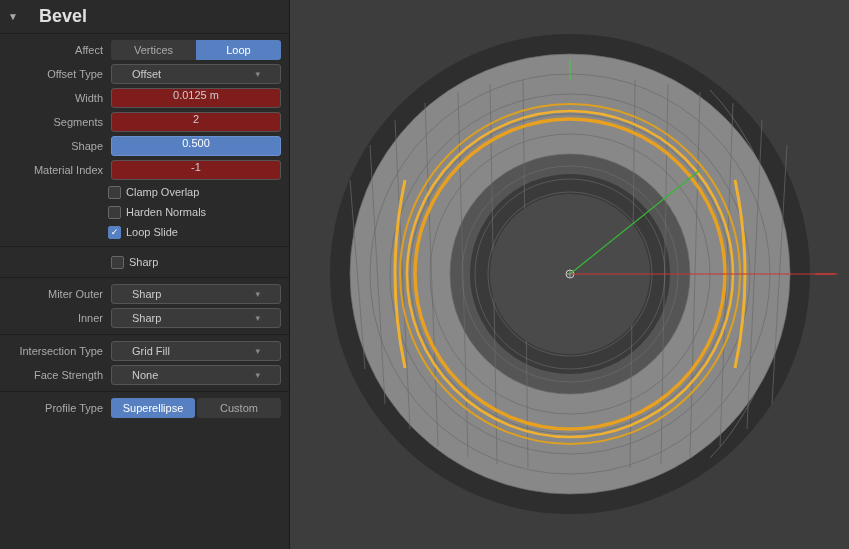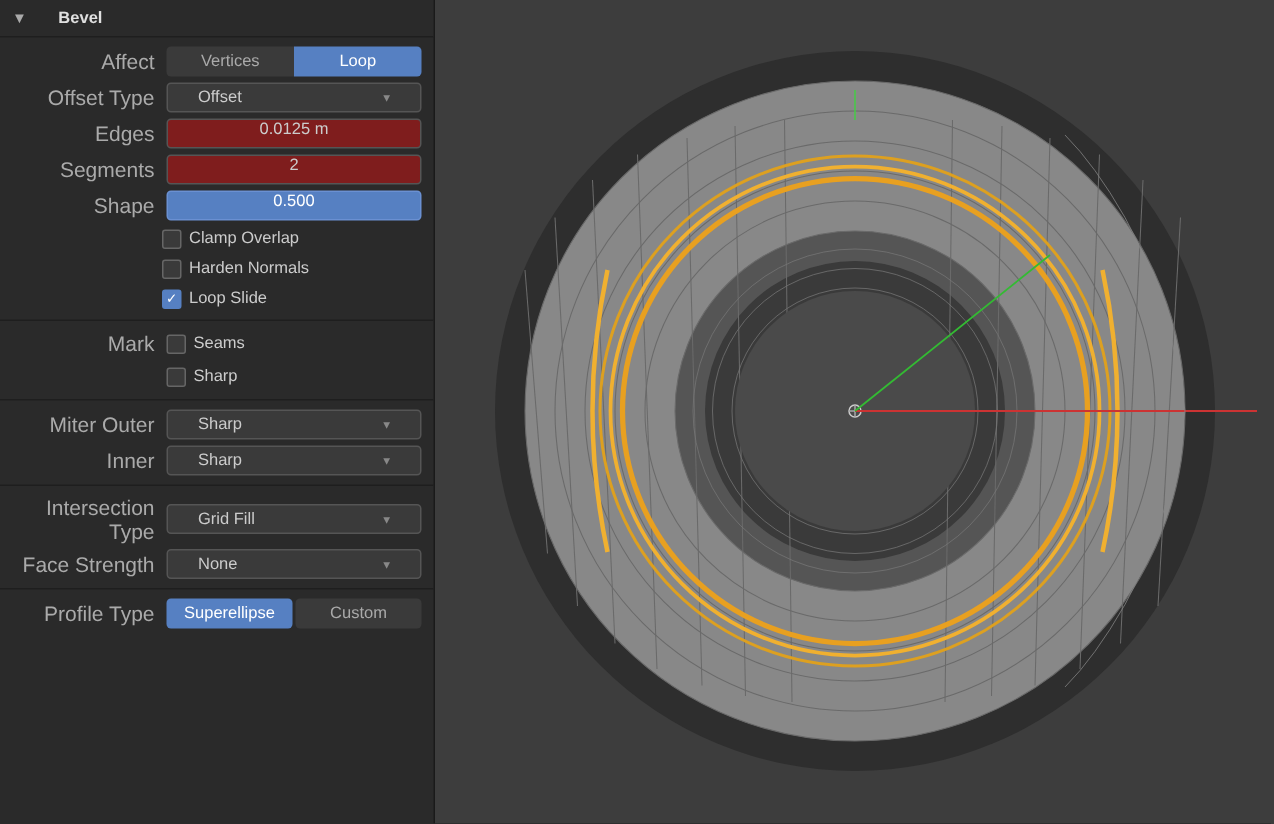--- a/index.html
+++ b/index.html
@@ -36,21 +36,21 @@
       cursor: pointer;
     }
 
     .panel-header-arrow {
       margin-right: 4px;
       color: #aaa;
       font-size: 10px;
     }
 
     .panel-title {
-      font-size: 11px;
+      font-size: 18px;
       font-weight: bold;
       color: #e0e0e0;
       padding-left: 17px;
     }
 
     .panel-body {
       padding: 4px 0;
     }
 
     .row {
@@ -58,21 +58,21 @@
       align-items: center;
       padding: 2px 8px;
       min-height: 22px;
     }
 
     .row-label {
       color: #aaaaaa;
       text-align: right;
       flex: 0 0 95px;
       margin-right: 8px;
-      font-size: 14px;
+      font-size: 11px;
     }
 
     .row-control {
       flex: 1;
       display: flex;
       align-items: center;
     }
 
     
     .affect-btn-group {
@@ -279,40 +279,46 @@
       <span class="row-label">Offset Type</span>
       <div class="row-control">
         <div class="dropdown">
           <span>Offset</span>
           <span class="dropdown-arrow">▾</span>
         </div>
       </div>
     </div>
 
     <div class="row">
-      <span class="row-label">Edges</span>
+      <span class="row-label">Width</span>
       <div class="row-control">
         <div class="number-input">0.0125 m</div>
       </div>
     </div>
 
     <div class="row">
       <span class="row-label">Segments</span>
       <div class="row-control">
         <div class="number-input">2</div>
       </div>
     </div>
 
     <div class="row">
       <span class="row-label">Shape</span>
       <div class="row-control">
         <div class="number-input-highlight">0.500</div>
       </div>
     </div>
 
+    <div class="row">
+      <span class="row-label">Material Index</span>
+      <div class="row-control">
+        <div class="number-input">-1</div>
+      </div>
+    </div>
 
     <div class="checkbox-row">
       <div class="checkbox-item">
         <div class="checkbox-box"></div>
         <span>Clamp Overlap</span>
       </div>
     </div>
 
     <div class="checkbox-row">
       <div class="checkbox-item">
@@ -325,29 +331,20 @@
       <div class="checkbox-item">
         <div class="checkbox-box checked">
           <span class="checkbox-check">✓</span>
         </div>
         <span>Loop Slide</span>
       </div>
     </div>
 
     <div class="divider"></div>
 
-    <div class="row">
-      <span class="row-label">Mark</span>
-      <div class="row-control">
-        <div class="checkbox-item">
-          <div class="checkbox-box"></div>
-          <span>Seams</span>
-        </div>
-      </div>
-    </div>
 
     <div class="row">
       <span class="row-label"></span>
       <div class="row-control">
         <div class="checkbox-item">
           <div class="checkbox-box"></div>
           <span>Sharp</span>
         </div>
       </div>
     </div>

